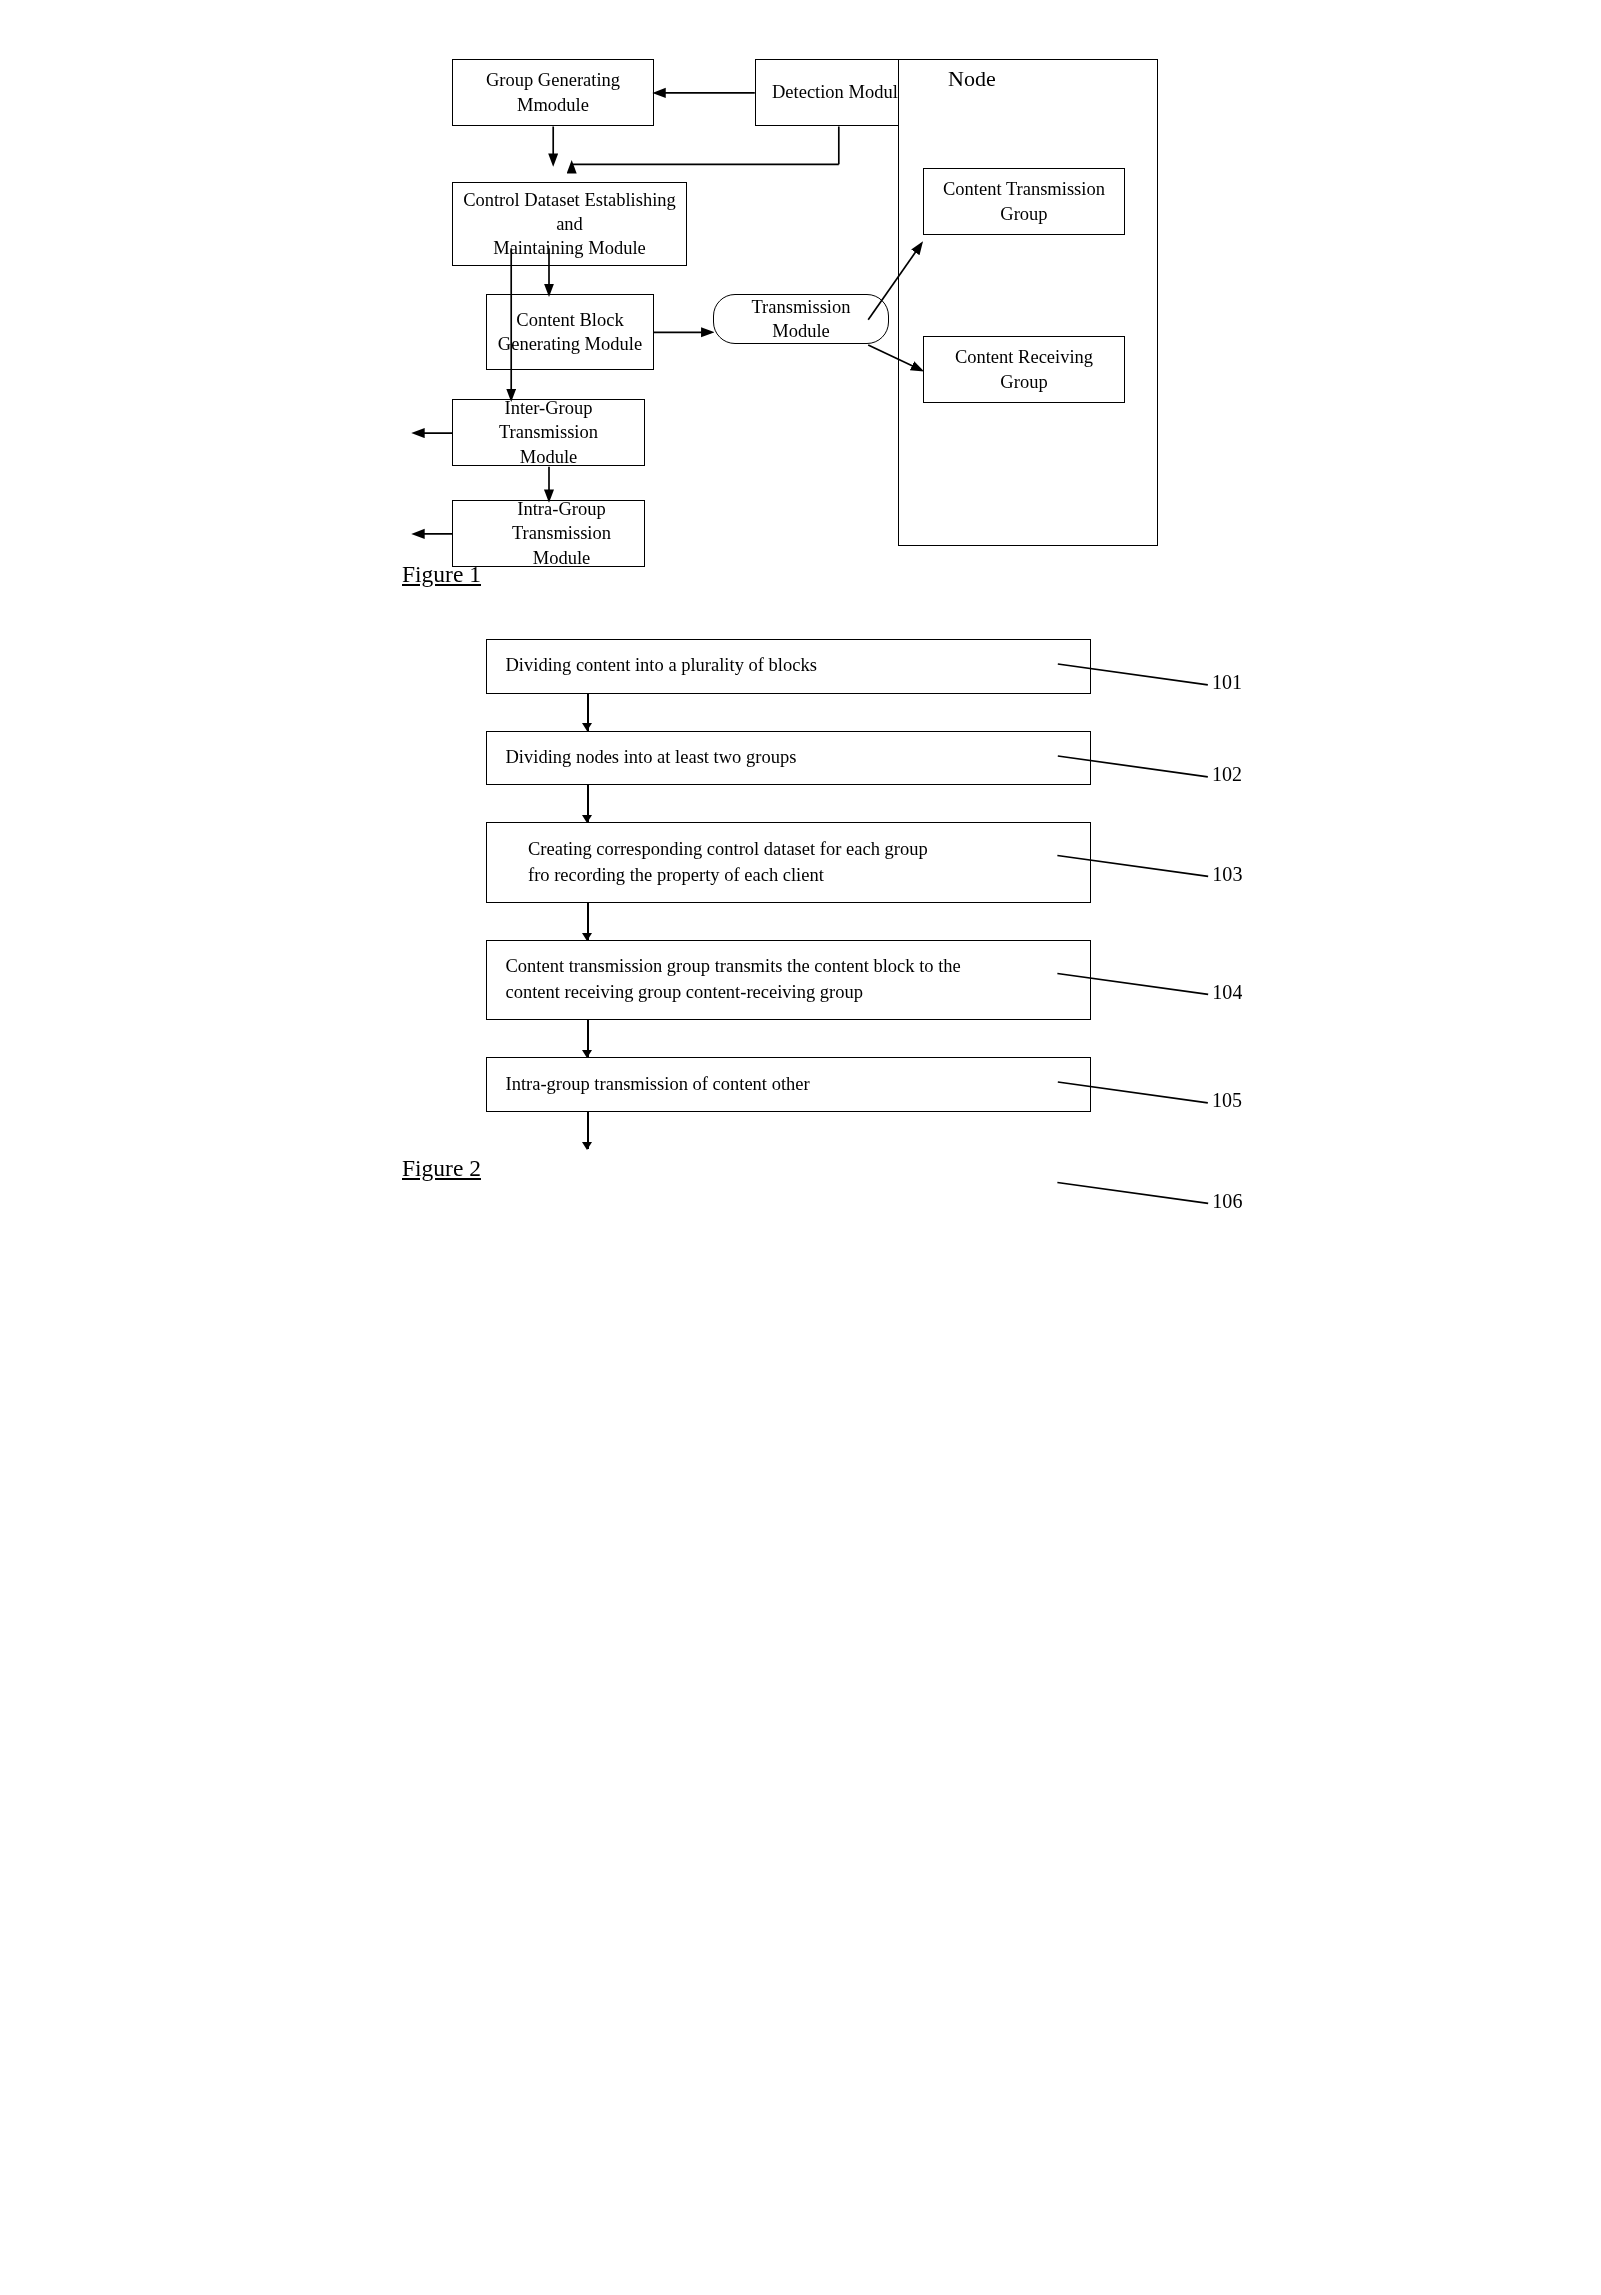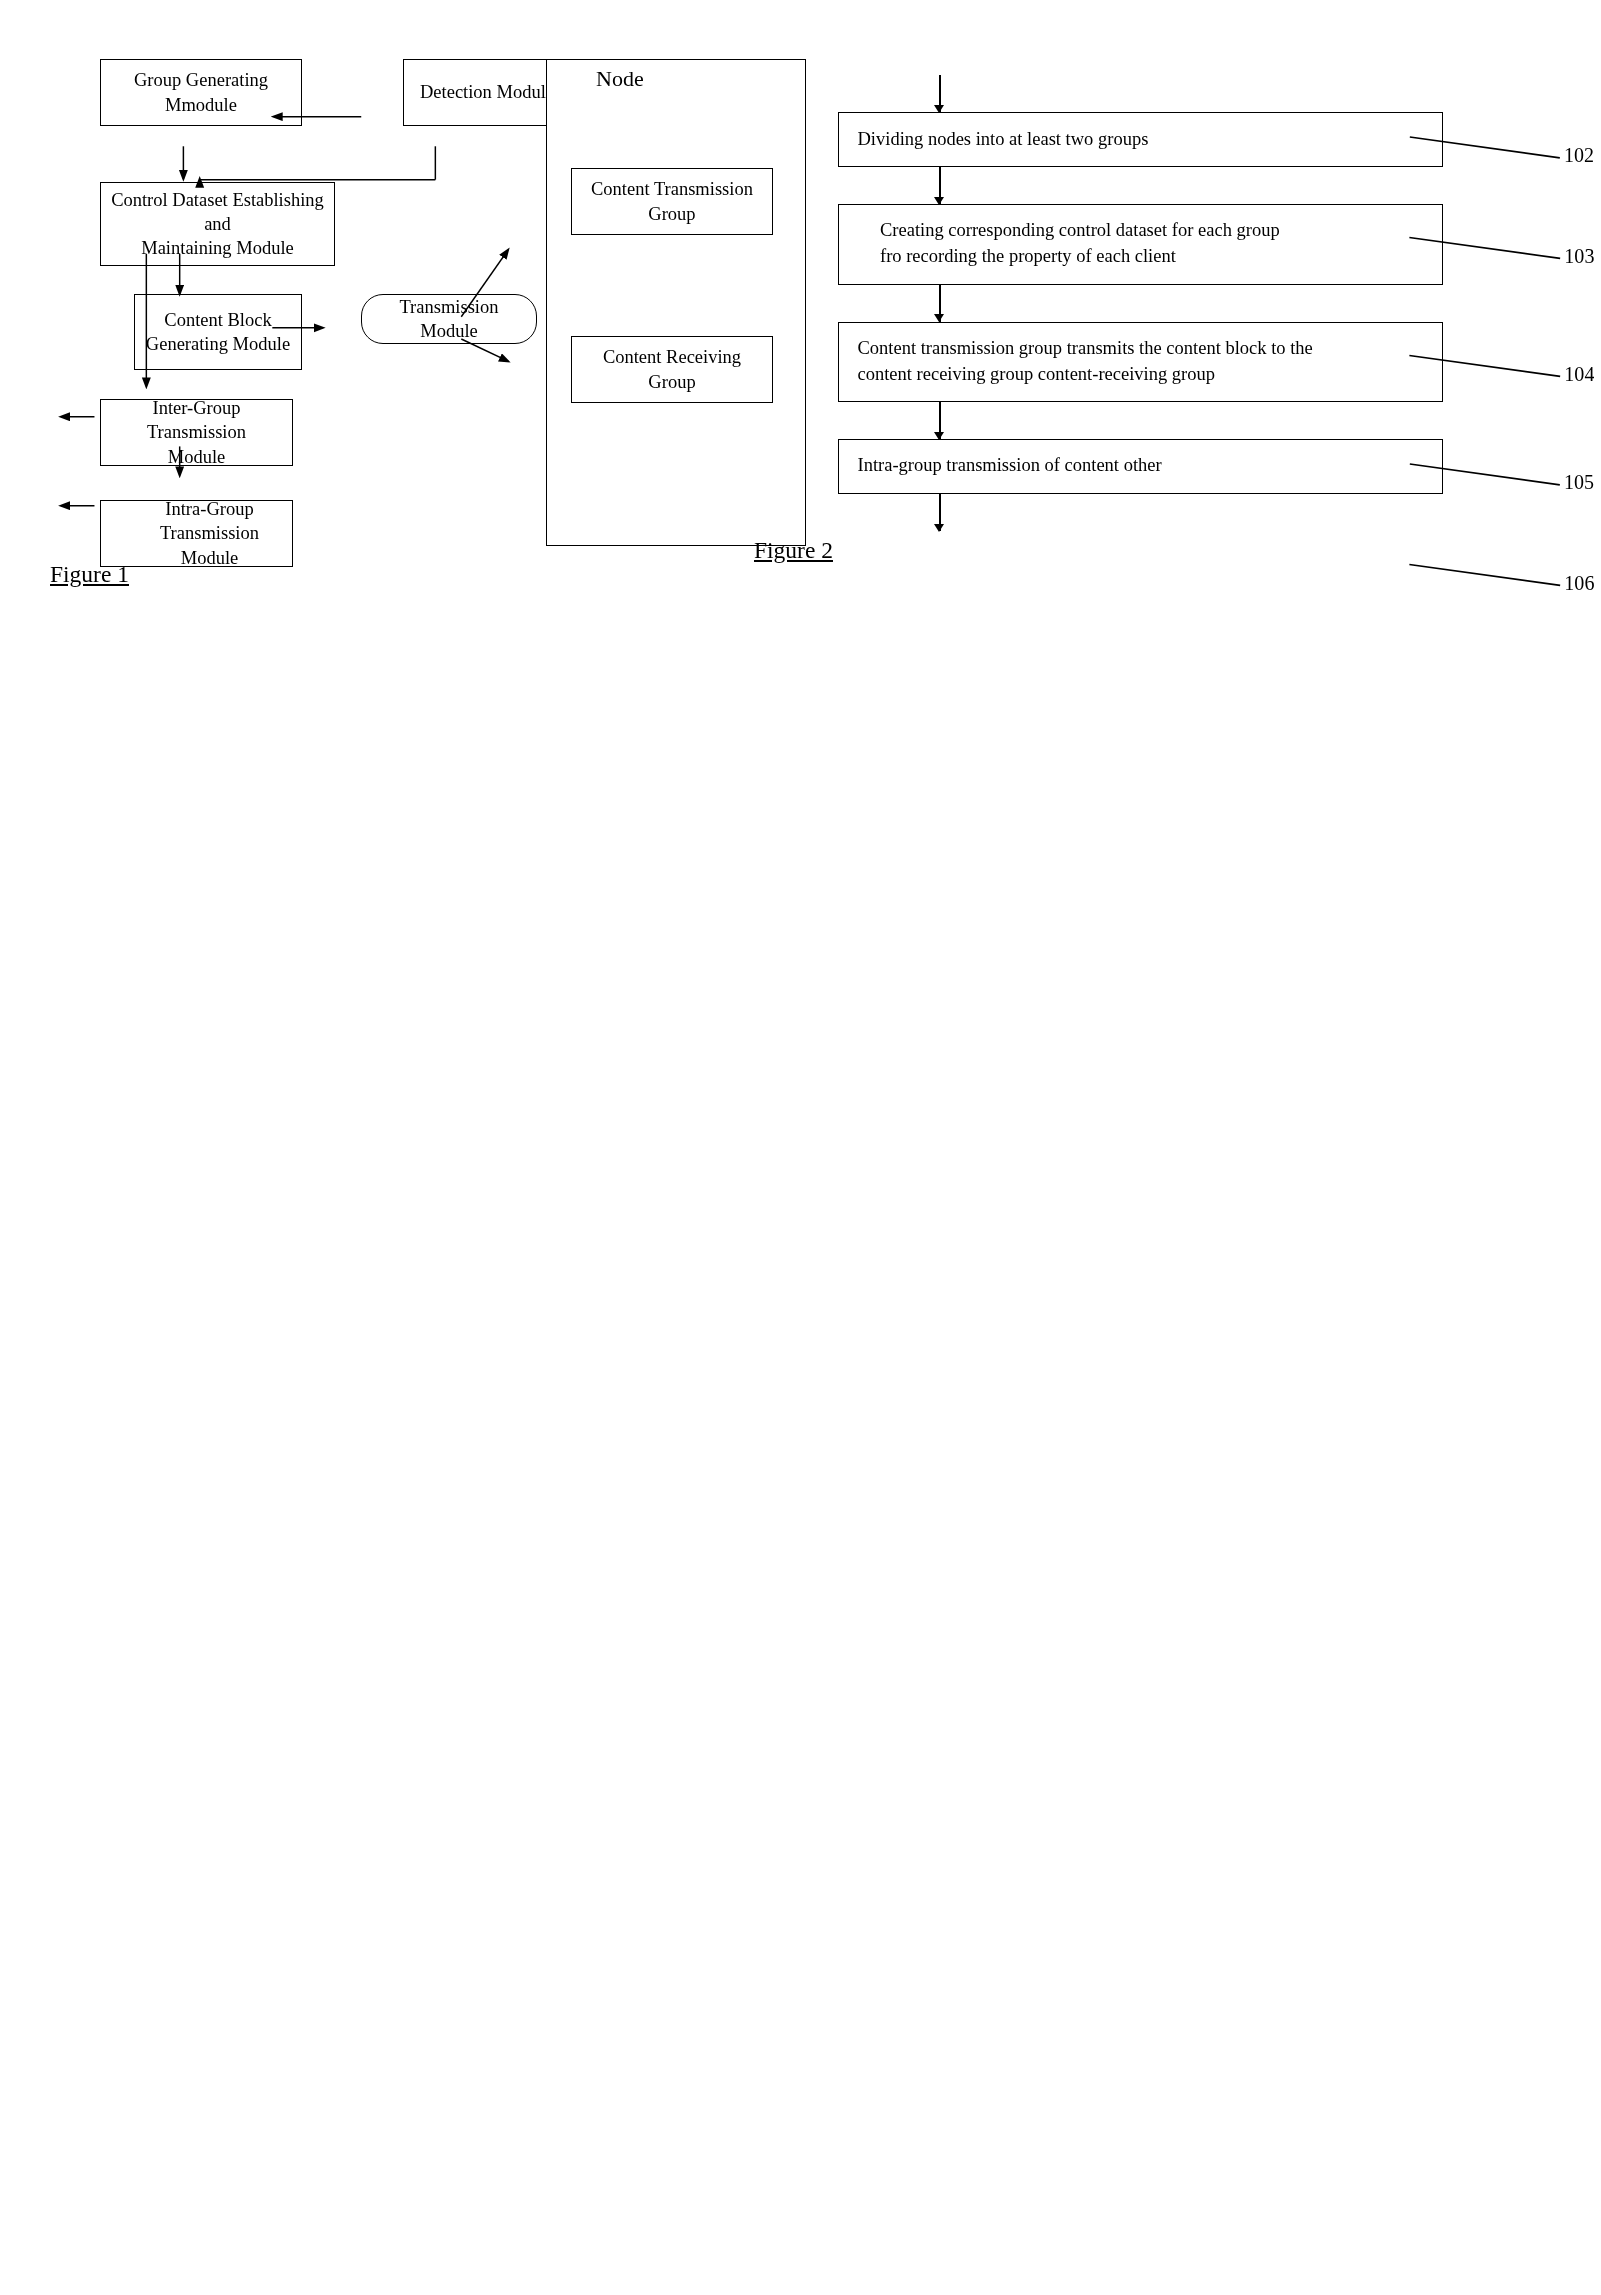--- a/index.html
+++ b/index.html
@@ -7,21 +7,21 @@
       background: #fff;
       font-family: 'Times New Roman', Times, serif;
       width: 1602px;
       min-height: 2295px;
       padding: 34px 50px;
       color: #000;
     }
     .page {
       width: 100%;
       display: flex;
-      flex-direction: row;
+      flex-direction: column;
       align-items: center;
     }
 
     
     .figure1-container {
       width: 798px;
       position: relative;
       margin-bottom: 17px;
     }
     .fig1-diagram {
@@ -182,20 +182,28 @@
         <line x1="555" y1="370" x2="618" y2="400" stroke="#000" stroke-width="2" marker-end="url(#ah)"></line>
       </svg>
 
     </div>
     <div class="figure-caption">Figure 1</div>
   </div>
 
   <div class="figure2-container">
     <div class="fig2-wrapper">
 
+      <div class="step-row">
+        <div class="step-box">Dividing content into a plurality of blocks</div>
+
+        <svg width="185" height="50" style="position:absolute;right:0;top:0;" viewBox="0 0 220 60">
+          <line x1="0" y1="30" x2="180" y2="55" stroke="#000" stroke-width="2"></line>
+          <text x="185" y="60" font-size="24" font-family="Times New Roman">101</text>
+        </svg>
+      </div>
 
       <div class="arrow-down"></div>
 
       <div class="step-row">
         <div class="step-box">Dividing nodes into at least two groups</div>
         <svg width="185" height="50" style="position:absolute;right:0;top:0;" viewBox="0 0 220 60">
           <line x1="0" y1="30" x2="180" y2="55" stroke="#000" stroke-width="2"></line>
           <text x="185" y="60" font-size="24" font-family="Times New Roman">102</text>
         </svg>
       </div>

